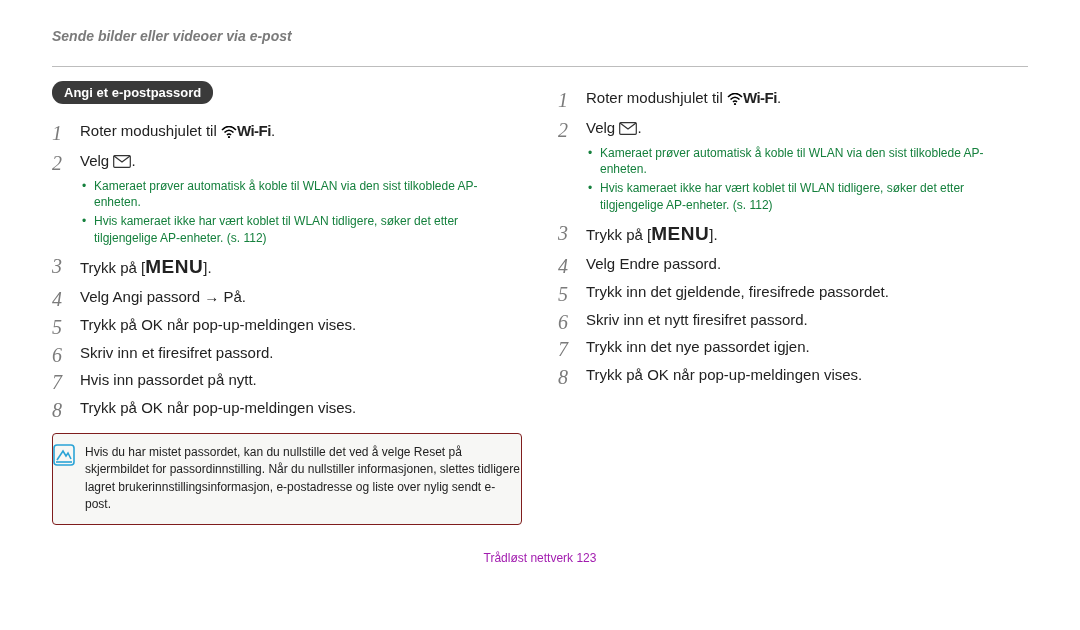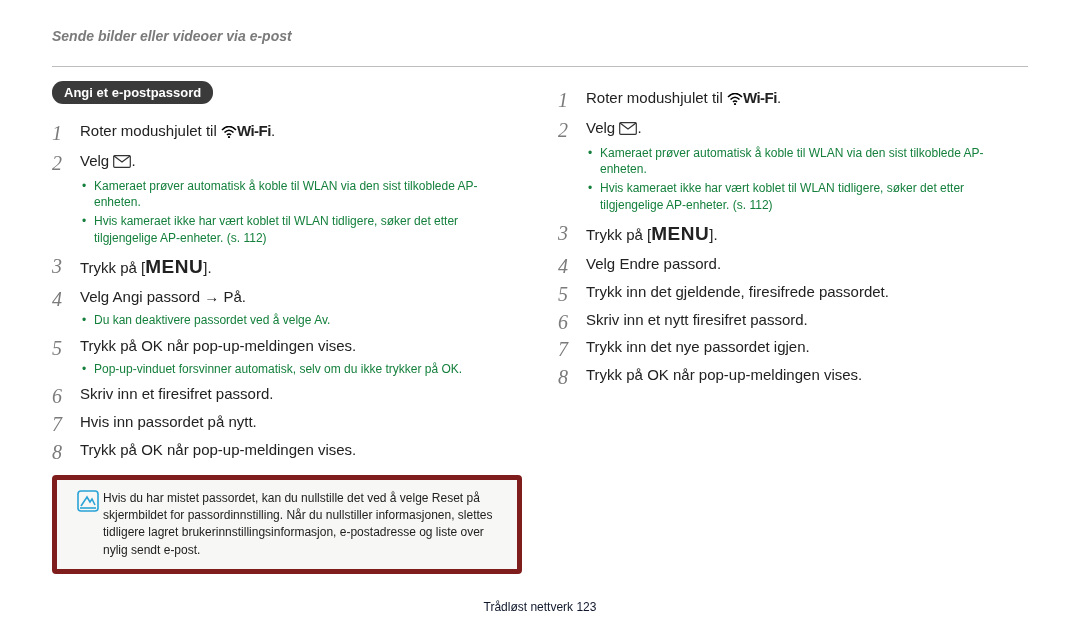--- a/index.html
+++ b/index.html
@@ -12,24 +12,24 @@
   .pill { display: inline-block; background: #3a3a3a; color: #fff; font-weight: 600; font-size: 13px; padding: 4px 12px; border-radius: 11px; margin-bottom: 10px; }
   ol.steps { list-style: none; counter-reset: step; }
   ol.steps > li { counter-increment: step; position: relative; padding-left: 28px; margin: 6px 0 6px 0; font-size: 15px; line-height: 1.45; }
   ol.steps > li::before { content: counter(step); position: absolute; left: 0; top: -1px; font-style: italic; font-weight: 300; color: #7b7b7b; font-size: 20px; font-family: Georgia, "Times New Roman", serif; }
   ul.bullets { list-style: none; margin: 4px 0 6px 0; }
   ul.bullets > li { position: relative; padding-left: 14px; font-size: 12px; line-height: 1.4; color: #15803d; margin: 2px 0; }
   ul.bullets > li::before { content: "•"; position: absolute; left: 2px; top: 0; }
   .wifi-icon, .menu-icon { display: inline-block; vertical-align: -2px; }
   .wifi-label { font-weight: 700; letter-spacing: -0.5px; font-size: 15px; }
   .menu-label { font-weight: 700; letter-spacing: 0.5px; font-size: 19px; }
-  .note-box { display: flex; gap: 4px; border: 5px solid #7f1d1d; border-radius: 4px; padding: 10px 20px; margin-top: 14px; background: #f7f7f5; }
+  .note-box { display: flex; gap: 10px; border: 1px solid #7f1d1d; border-radius: 4px; padding: 10px 0; margin-top: 14px; background: #f7f7f5; }
   .note-icon-wrap { flex: 0 0 22px; }
   .note-text { font-size: 12px; line-height: 1.45; color: #222; }
-  .footer { text-align: center; font-size: 12px; color: #0f172a; margin-top: 26px; }
+  .footer { text-align: center; font-size: 12px; color: #a21caf; margin-top: 26px; }
   .bold { font-weight: 400; }
   .arrow { font-family: Arial, sans-serif; }
 </style>
 </head>
 <body>
 
 <div class="page">
   <div class="header-line">Sende bilder eller videoer via e-post</div>
   <hr class="header-rule">
 
@@ -55,29 +55,23 @@
           <ul class="bullets">
             <li>Kameraet prøver automatisk å koble til WLAN via den sist tilkoblede AP-enheten.</li>
             <li>Hvis kameraet ikke har vært koblet til WLAN tidligere, søker det etter tilgjengelige AP-enheter. (s. 112)</li>
           </ul>
         </li>
         <li>
           <span>Trykk på [</span><span class="menu-label">MENU</span><span>].</span>
         </li>
         <li>
           <span>Velg </span><span class="bold">Angi passord</span><span class="arrow"> → </span><span class="bold">På</span><span>.</span>
-          <ul class="bullets">
-            <li><span>Du kan deaktivere passordet ved å velge </span><span class="bold">Av</span><span>.</span></li>
-          </ul>
         </li>
         <li>
           <span>Trykk på </span><span class="bold">OK</span><span> når pop-up-meldingen vises.</span>
-          <ul class="bullets">
-            <li><span>Pop-up-vinduet forsvinner automatisk, selv om du ikke trykker på </span><span class="bold">OK</span><span>.</span></li>
-          </ul>
         </li>
         <li>Skriv inn et firesifret passord.</li>
         <li>Hvis inn passordet på nytt.</li>
         <li>
           <span>Trykk på </span><span class="bold">OK</span><span> når pop-up-meldingen vises.</span>
         </li>
       </ol>
 
       <div class="note-box">
         <div class="note-icon-wrap">

